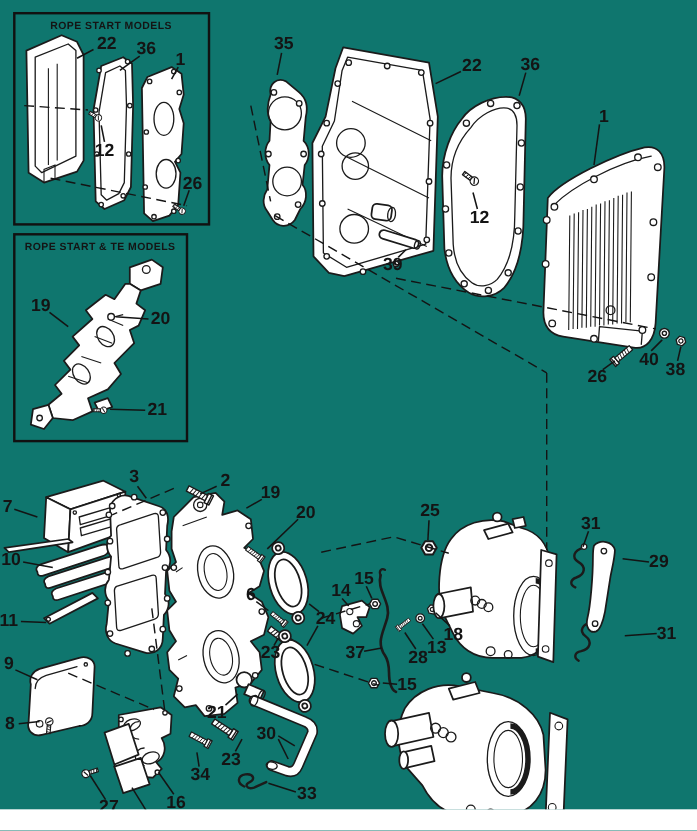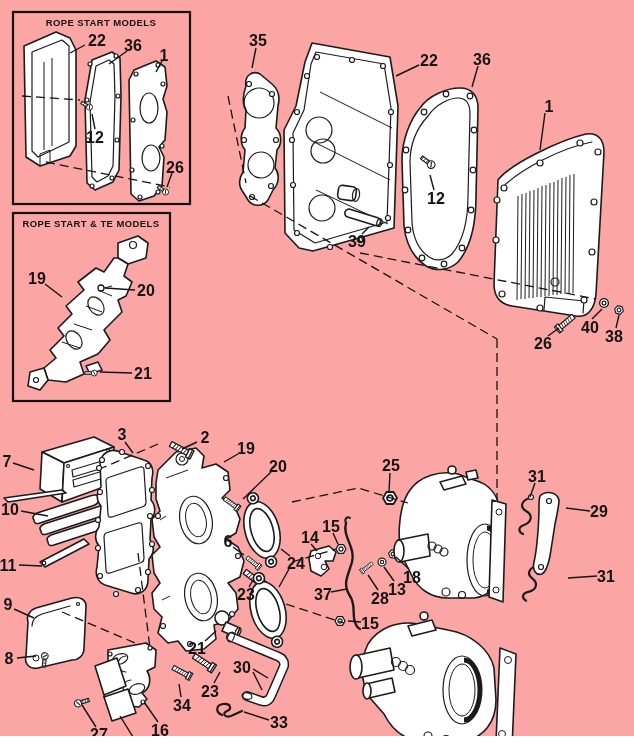--- a/index.html
+++ b/index.html
@@ -1,16 +1,16 @@
 <!DOCTYPE html>
 <html><head>
 <meta charset="utf-8">
 <style>
   html,body{margin:0;padding:0;background:#ffffff;}
-  .stage{position:relative;width:634px;height:736px;background:#fca5a5;overflow:hidden;}
+  .stage{position:relative;width:634px;height:736px;background:#0f766e;overflow:hidden;}
   svg{display:block;font-family:"Liberation Sans",sans-serif;}
   .part{fill:#ffffff;stroke:#1b1b1b;stroke-width:1.6;stroke-linejoin:round;stroke-linecap:round;}
   .detail{fill:none;stroke:#1b1b1b;stroke-width:1.2;stroke-linejoin:round;stroke-linecap:round;}
   .thin{fill:none;stroke:#1b1b1b;stroke-width:1;}
   .hole circle{fill:#ffffff;stroke:#1b1b1b;stroke-width:1.2;}
   .fast{fill:#ffffff;stroke:#1b1b1b;stroke-width:1.3;stroke-linejoin:round;}
   .leader{fill:none;stroke:#141414;stroke-width:1.4;}
   .dash{fill:none;stroke:#141414;stroke-width:1.3;stroke-dasharray:9 5;}
   .co-label{font-weight:bold;font-size:16px;fill:#141414;text-anchor:middle;dominant-baseline:central;}
   .inset-title{font-weight:bold;font-size:9.5px;fill:#141414;text-anchor:middle;letter-spacing:.4px;}

